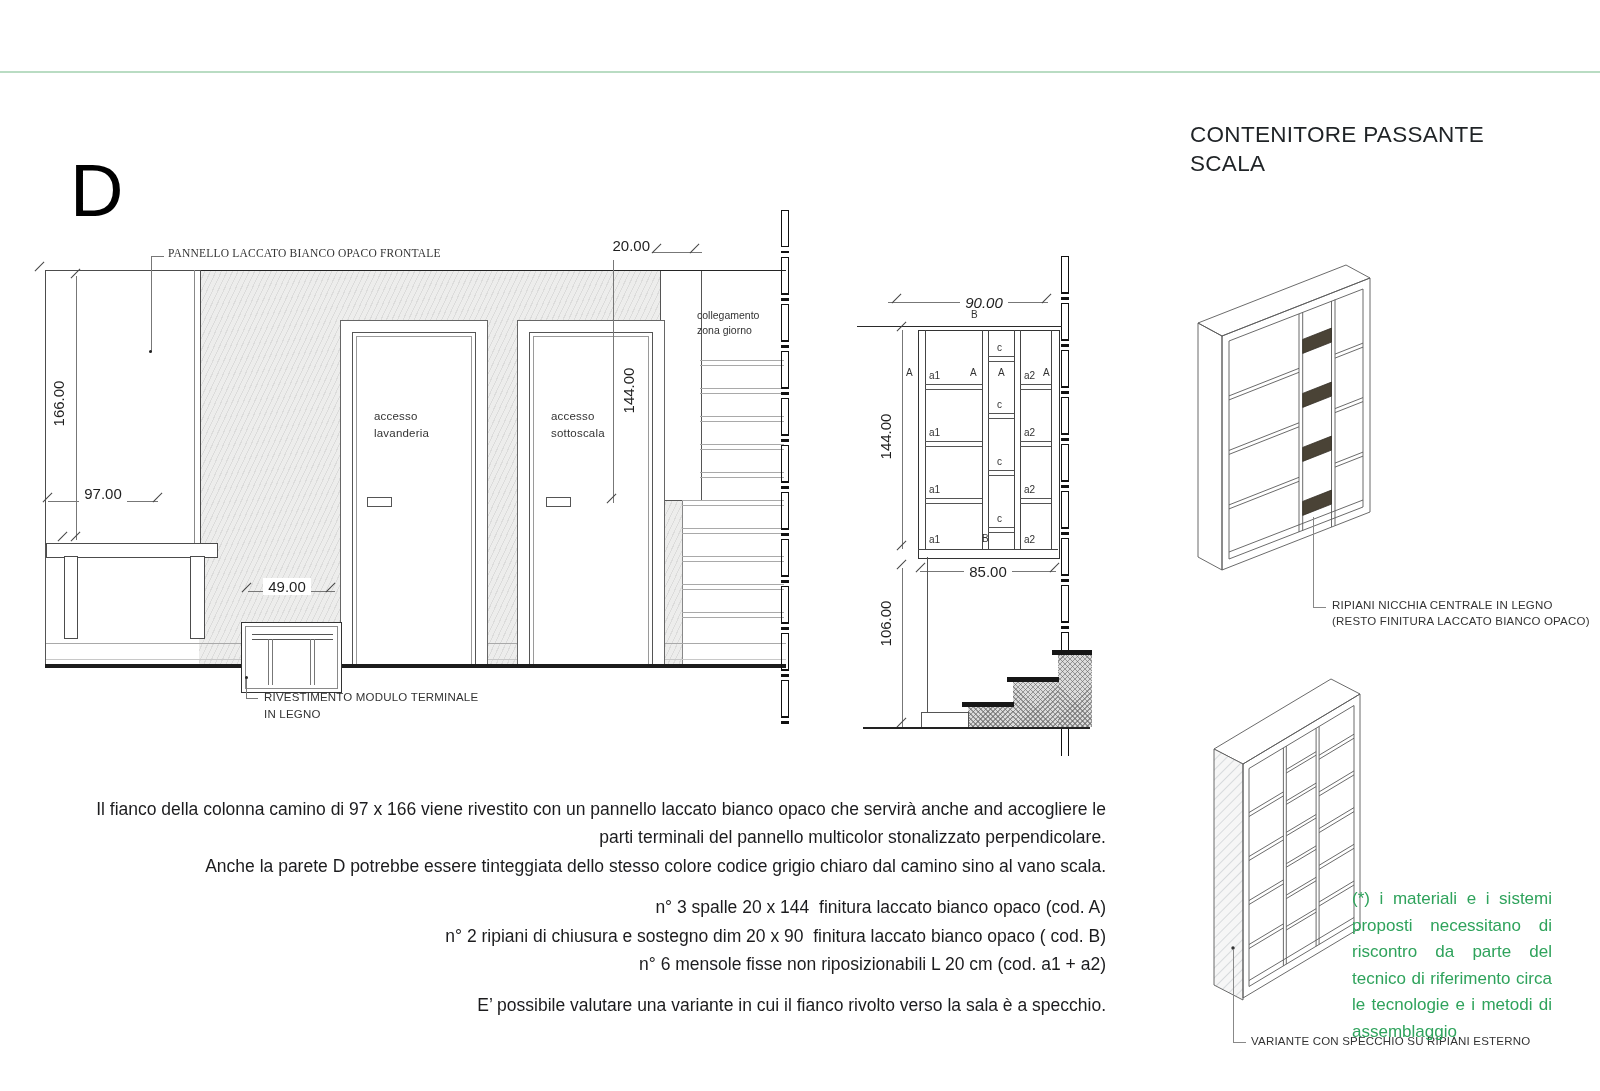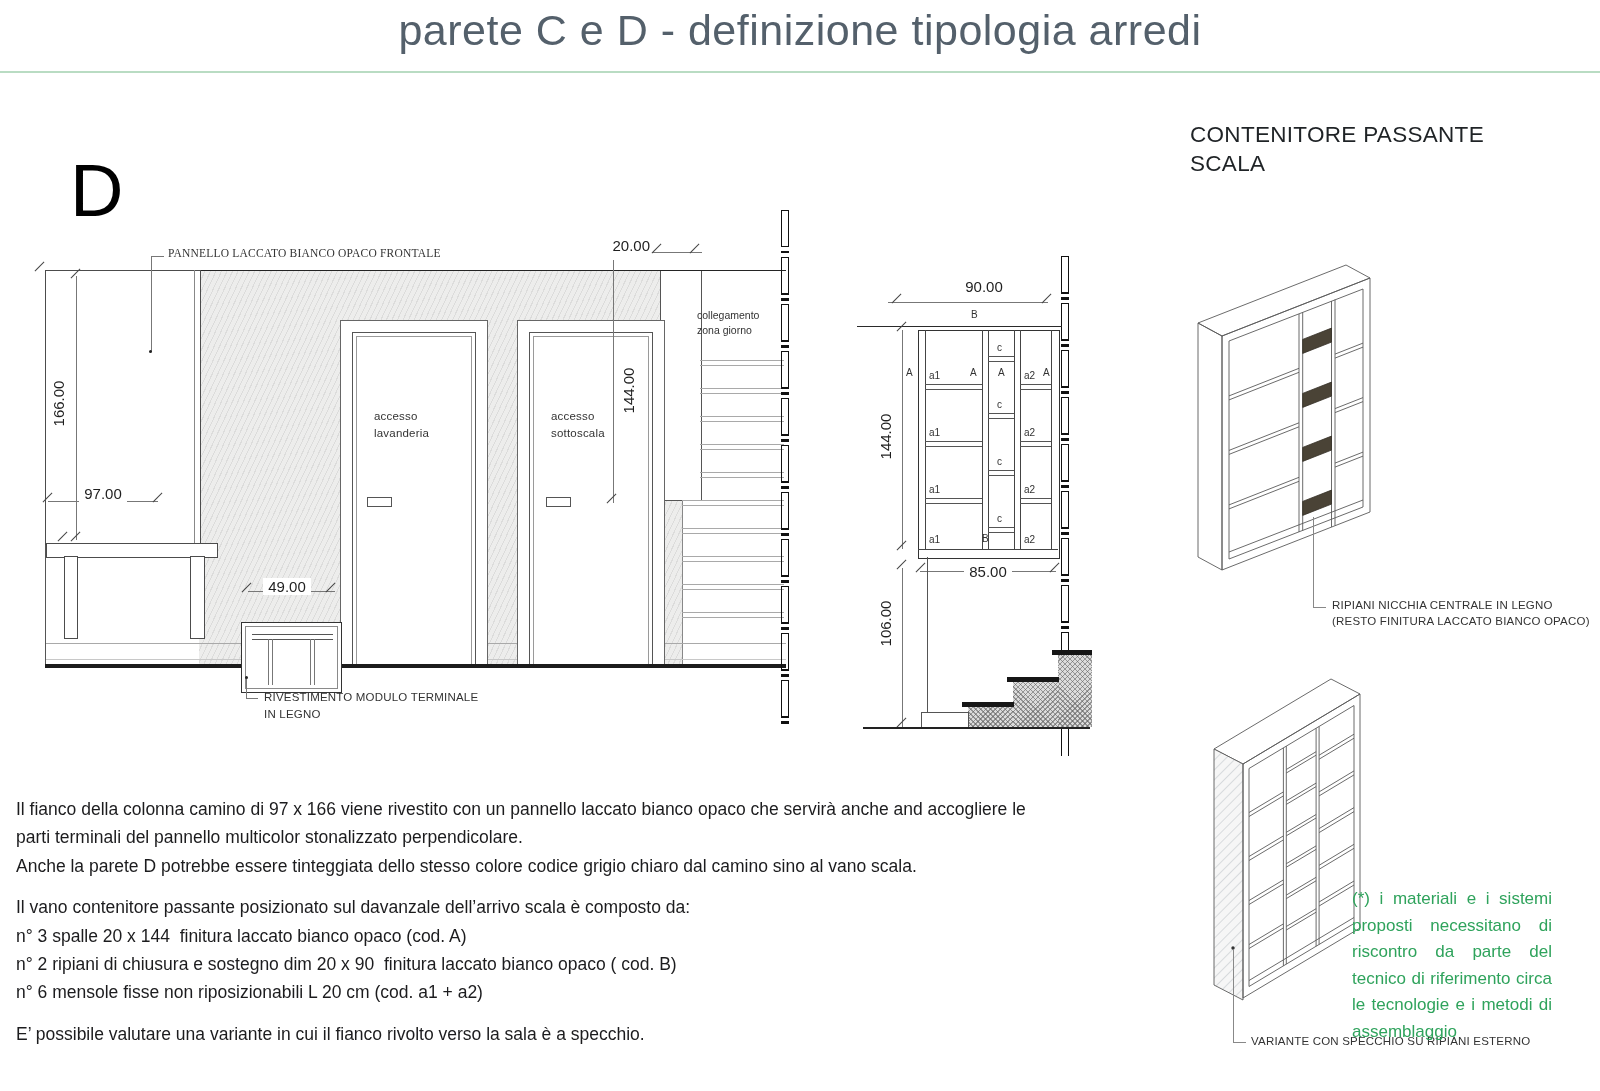--- a/index.html
+++ b/index.html
@@ -28,31 +28,30 @@
   .secline::before,.secline::after{content:"";position:absolute;top:0;bottom:0;width:1.3px;
      background:repeating-linear-gradient(180deg,#111 0 37.5px,transparent 37.5px 47px);}
   .secline::before{left:0}.secline::after{right:0}
   #title{position:absolute;top:6px;left:0;width:1600px;text-align:center;
          font-size:43px;font-weight:300;letter-spacing:.5px;color:#54606b;}
   #rule{position:absolute;top:71px;left:0;width:1600px;border-top:2px solid #b9dcc3;}
   #bigD{position:absolute;left:70px;top:148px;font-size:74px;font-weight:300;color:#000;}
   #rheading{position:absolute;left:1190px;top:120px;font-size:22.5px;color:#1f2326;line-height:29px;letter-spacing:.3px;}
   #greennote{position:absolute;left:1352px;top:886px;width:200px;font-size:17px;line-height:26.5px;
              color:#2fa35c;text-align:justify;}
-  #bodytext{position:absolute;left:16px;top:795px;width:1080px;}
+  #bodytext{position:absolute;left:26px;top:795px;width:1080px;text-align:right;}
   .bline{font-size:17.5px;line-height:28.4px;color:#1c1c1e;white-space:pre-wrap;}
   .bsp{height:13px;}
   svg{position:absolute;}
 </style>
 </head>
 <body>
 
 <div id="page">
 
-  <div id="title">parete C e D - definizione tipologia arredi</div>
   <div id="rule"></div>
   <div id="bigD">D</div>
 
   <div class="hatchwall" style="left:199px;top:271px;width:461px;height:395px;"></div>
   <div class="hatchwall" style="left:660px;top:500px;width:21px;height:164px;border-left:1px solid #666;border-right:1px solid #888;"></div>
 
   <div class="hl" style="left:45px;top:643px;width:741px;"></div>
   <div class="hl" style="left:45px;top:659px;width:741px;border-top-color:#c8c8c8;"></div>
 
   <div class="h" style="left:45px;top:270px;width:741px;border-top:1.6px solid #242424;"></div>
@@ -162,21 +161,21 @@
   </div>
 
   <div class="secline" style="left:781px;top:210px;height:517px;"></div>
   <div class="secline" style="left:1061px;top:256px;height:500px;"></div>
 
   <div class="h" style="left:857px;top:326px;width:205px;border-top:1.6px solid #2a2a2a;"></div>
 
   <div class="h" style="left:888px;top:302px;width:160px;border-top-color:#777;"></div>
   <div class="tick" style="left:890px;top:298px;"></div>
   <div class="tick" style="left:1040px;top:298px;"></div>
-  <div class="dim" style="left:924px;top:278px;width:120px;"><span class="dimbg">90.00</span></div>
+  <div class="dim" style="left:924px;top:294px;width:120px;font-style:italic;"><span class="dimbg">90.00</span></div>
   <div class="slbl" style="left:971px;top:309px;">B</div>
 
   <div class="abs" style="left:918px;top:330px;width:140px;height:227px;background:#fff;border:1px solid #333;"></div>
   <div class="v" style="left:925px;top:330px;height:219px;border-left-color:#444;"></div>
   <div class="v" style="left:982px;top:330px;height:219px;border-left-color:#444;"></div>
   <div class="v" style="left:988px;top:330px;height:219px;border-left-color:#444;"></div>
   <div class="v" style="left:1014px;top:330px;height:219px;border-left-color:#444;"></div>
   <div class="v" style="left:1020px;top:330px;height:219px;border-left-color:#444;"></div>
   <div class="v" style="left:1051px;top:330px;height:219px;border-left-color:#444;"></div>
   <div class="h" style="left:918px;top:549px;width:140px;border-top-color:#444;"></div>
@@ -344,21 +343,20 @@
   <div class="h" style="left:1233px;top:1042px;width:13px;border-top-color:#888;"></div>
   <div class="lbl" style="left:1251px;top:1035px;">VARIANTE CON SPECCHIO SU RIPIANI ESTERNO</div>
 
   <div id="greennote">(*) i materiali e i sistemi proposti necessitano di riscontro da parte del tecnico di riferimento circa le tecnologie e i metodi di assemblaggio</div>
 
   <div id="bodytext">
     <div class="bline">Il fianco della colonna camino di 97 x 166 viene rivestito con un pannello laccato bianco opaco che servirà anche and accogliere le</div>
     <div class="bline">parti terminali del pannello multicolor stonalizzato perpendicolare.</div>
     <div class="bline">Anche la parete D potrebbe essere tinteggiata dello stesso colore codice grigio chiaro dal camino sino al vano scala.</div>
     <div class="bsp"></div>
-    <div class="bline">Il vano contenitore passante posizionato sul davanzale dell’arrivo scala è composto da:</div>
     <div class="bline">n° 3 spalle 20 x 144  finitura laccato bianco opaco (cod. A)</div>
     <div class="bline">n° 2 ripiani di chiusura e sostegno dim 20 x 90  finitura laccato bianco opaco ( cod. B)</div>
     <div class="bline">n° 6 mensole fisse non riposizionabili L 20 cm (cod. a1 + a2)</div>
     <div class="bsp"></div>
     <div class="bline">E’ possibile valutare una variante in cui il fianco rivolto verso la sala è a specchio.</div>
   </div>
 
 </div>
 
 </body></html>

